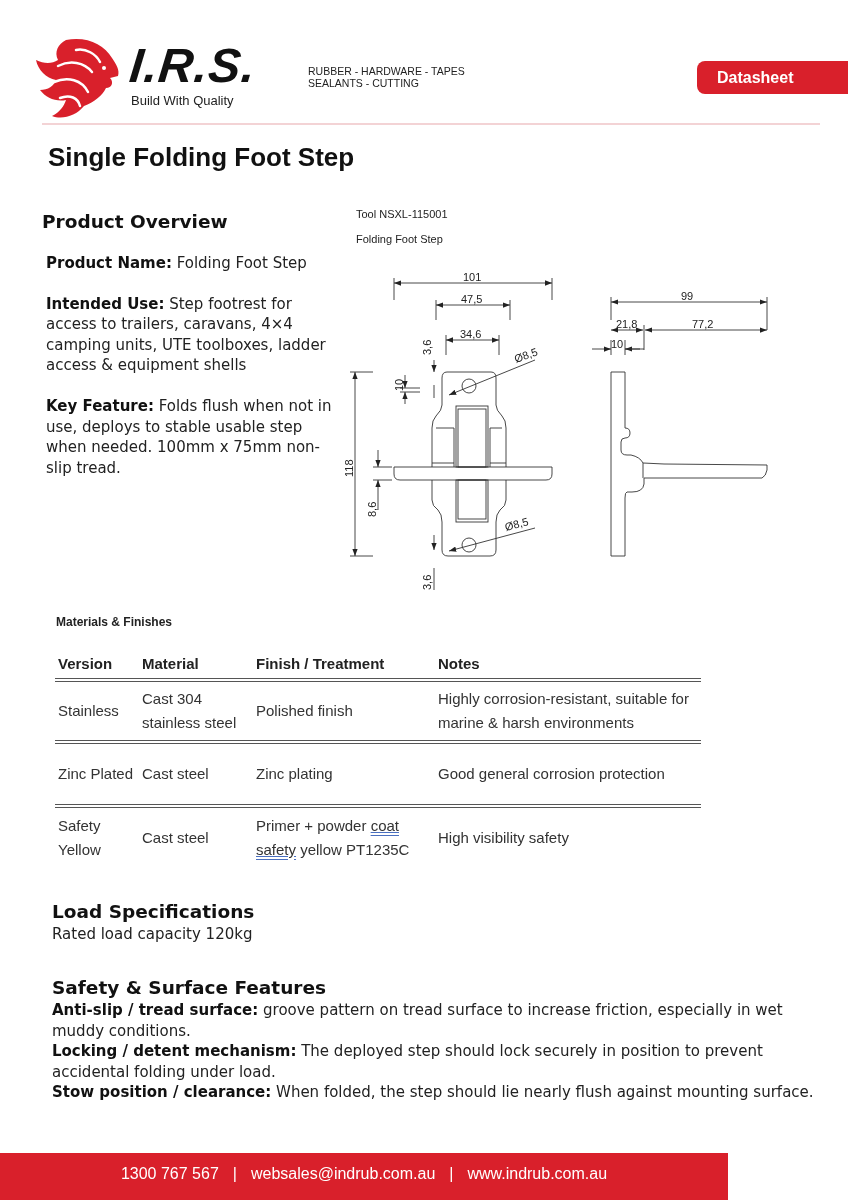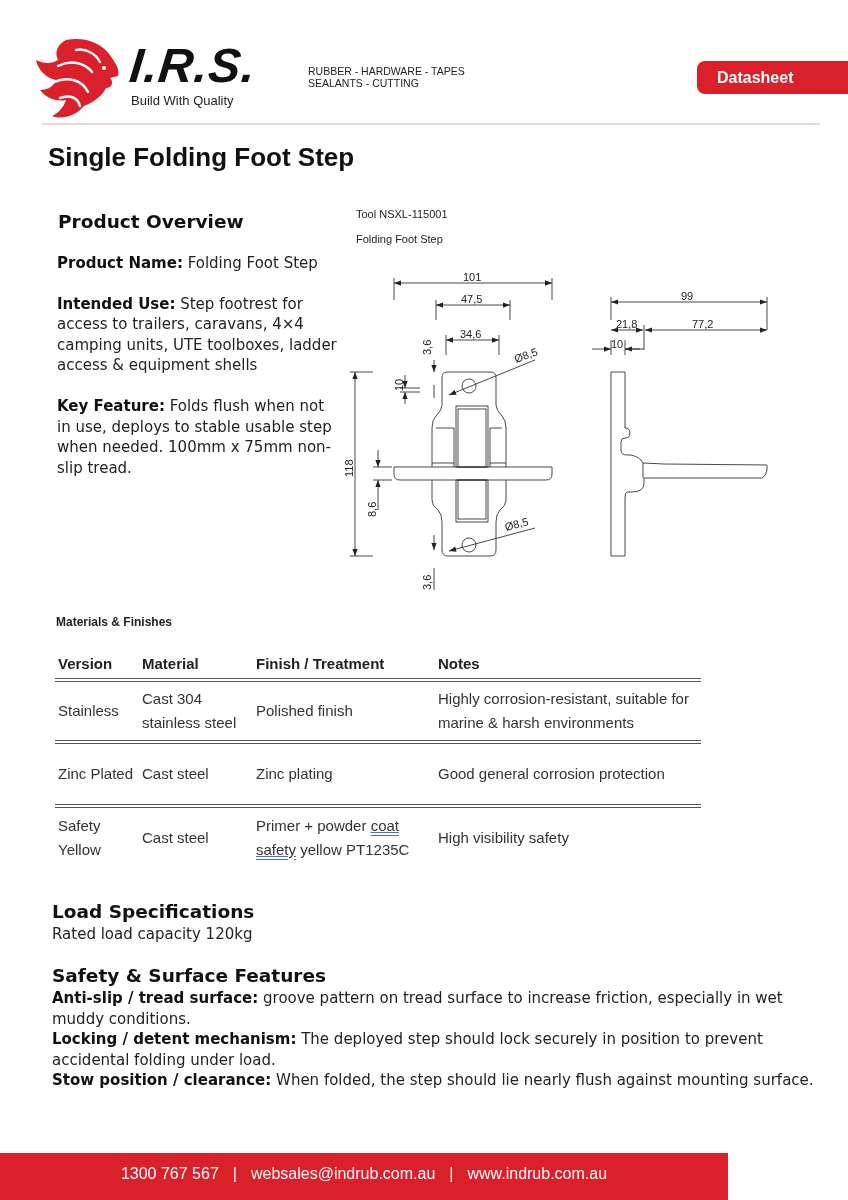--- a/index.html
+++ b/index.html
@@ -24,22 +24,22 @@
     border-radius: 8px 0 0 8px; color: #fff; font-weight: 700; font-size: 16px;
     line-height: 33px; box-sizing: border-box; padding-left: 20px;
   }
   #header-rule { left: 42px; top: 123px; width: 778px; height: 2px; background: #f3d3d5; }
 
   #page-title { left: 48px; top: 142px; font-size: 26px; font-weight: 700; color: #111; }
 
   
   .sans2 { font-family: "DejaVu Sans", sans-serif; }
   #overview { left: 42px; top: 210px; width: 295px; font-size: 15px; line-height: 20.6px; color: #222; }
-  #overview h2 { margin: 0 0 19px 16px; font-size: 18.5px; line-height: 24px; font-weight: 700; color: #111; }
-  #overview p { margin: 0 0 20px 15px; }
+  #overview h2 { margin: 0 0 19px 0; font-size: 18.5px; line-height: 24px; font-weight: 700; color: #111; }
+  #overview p { margin: 0 0 20px 4px; }
   #overview b { color: #111; }
 
   
   #drawing-caption1 { left: 356px; top: 208px; font-size: 11px; color: #222; }
   #drawing-caption2 { left: 356px; top: 233px; font-size: 11px; color: #222; }
   #drawing { left: 330px; top: 260px; width: 460px; height: 340px; }
   #drawing text { font-family: "Liberation Sans", sans-serif; font-size: 11px; fill: #222; }
 
   
   #materials-title { left: 56px; top: 615px; font-size: 12px; font-weight: 700; color: #222; }
@@ -47,21 +47,21 @@
   #materials-table th { text-align: left; font-weight: 700; color: #222; height: 30px; padding: 0 3px; vertical-align: middle; }
   #materials-table td { padding: 0 3px; vertical-align: middle; line-height: 24px; height: 56px; }
   #materials-table tr.row td { border-top: 4px double #555; }
   #materials-table tr.row:first-of-type td { }
   .uline { text-decoration: underline double #4a6fbf; }
 
   
   #load { left: 52px; top: 900px; width: 770px; font-size: 15px; color: #222; line-height: 20px; }
   #load h2 { margin: 0; font-size: 18.5px; font-weight: 700; color: #111; line-height: 24px; }
   #safety { left: 52px; top: 964px; width: 770px; font-size: 15px; color: #222; line-height: 20.6px; }
-  #safety h2 { margin: 0 0 0 0; font-size: 18.5px; font-weight: 700; color: #111; line-height: 24px; }
+  #safety h2 { margin: 12px 0 0 0; font-size: 18.5px; font-weight: 700; color: #111; line-height: 24px; }
   #safety p { margin: 0; }
   #safety b { color: #111; }
 
   
   #footer { left: 0; top: 1153px; width: 728px; height: 47px; background: #d9202b; color: #fff; font-size: 16px; text-align: center; line-height: 42px; }
   #footer .sep { display: inline-block; margin: 0 14px; }
 </style>
 </head>
 <body>
 

